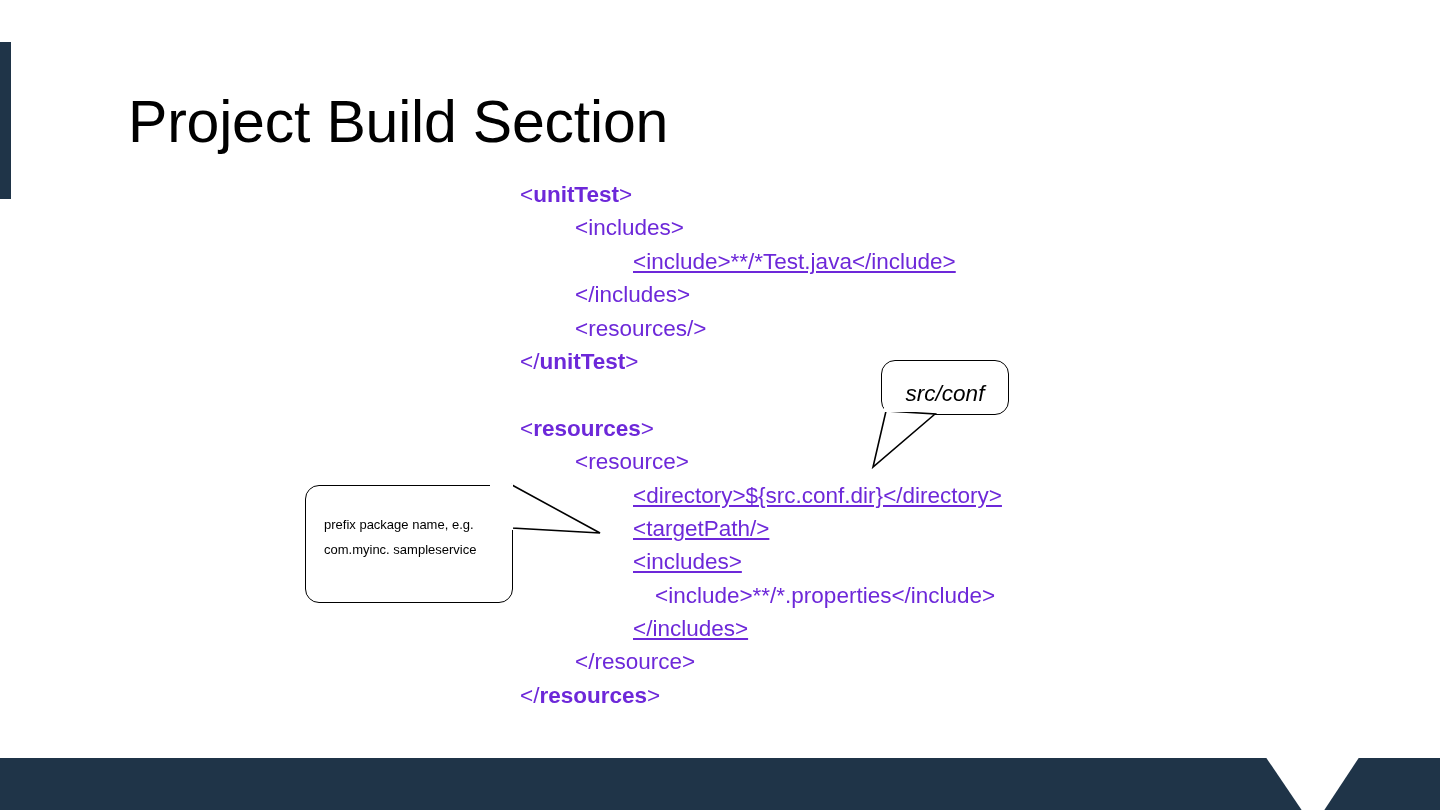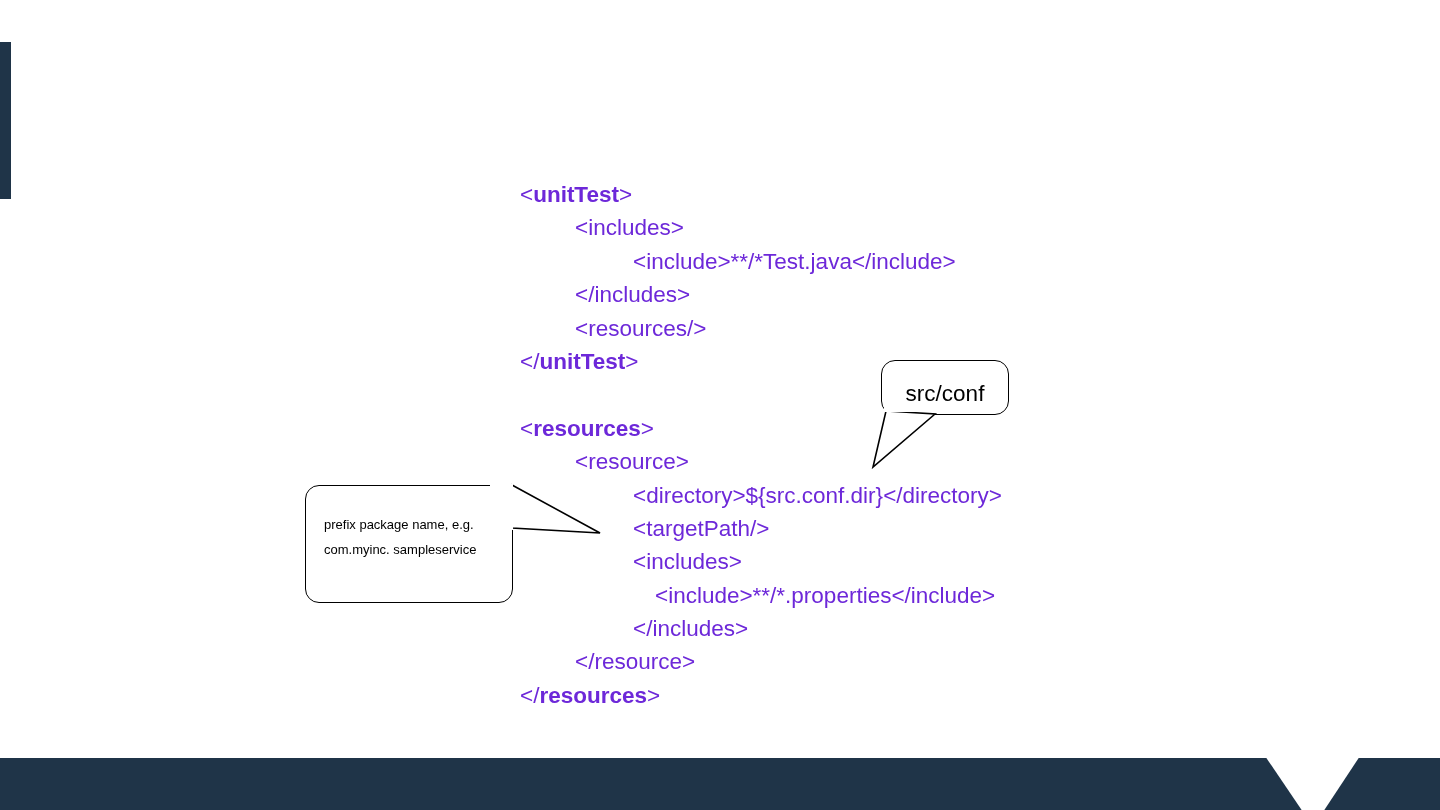--- a/index.html
+++ b/index.html
@@ -66,21 +66,21 @@
     color: #6d28d9;
     white-space: pre;
   }
   .code-line {
     white-space: pre;
     height: 33.4px;
   }
   .code-line.blank { height: 33.4px; }
   .ind0 { padding-left: 0px; }
   .ind1 { padding-left: 55px; }
-  .ind2 { padding-left: 113px; }
+  .ind2 { padding-left: 113px; text-decoration: underline; }
   .ind3 { padding-left: 135px; }
   .tag-strong { font-weight: bold; }
 
   
   .callout {
     position: absolute;
   }
   .callout-box {
     position: absolute;
     border: 1.6px solid #000000;
@@ -125,35 +125,37 @@
     width: 128px;
     height: 55px;
   }
   #callout-srcconf .callout-text {
     left: 896px;
     top: 378px;
     width: 98px;
     font-size: 22.5px;
     line-height: 32px;
     text-align: center;
+    font-style: italic;
   }
   #callout-srcconf .callout-tail {
     left: 860px;
     top: 395px;
     width: 120px;
     height: 90px;
   }
 </style>
 </head>
 <body>
 
 <div id="slide">
 
   <div class="left-accent-bar"></div>
 
+  <div class="slide-title">Project Build Section</div>
 
   <div class="code-block"><div class="code-line ind0"><span>&lt;</span><span class="tag-strong">unitTest</span><span>&gt;</span></div><div class="code-line ind1"><span>&lt;includes&gt;</span></div><div class="code-line ind2"><span>&lt;include&gt;**/*Test.java&lt;/include&gt;</span></div><div class="code-line ind1"><span>&lt;/includes&gt;</span></div><div class="code-line ind1"><span>&lt;resources/&gt;</span></div><div class="code-line ind0"><span>&lt;/</span><span class="tag-strong">unitTest</span><span>&gt;</span></div><div class="code-line ind0 blank">&nbsp;</div><div class="code-line ind0"><span>&lt;</span><span class="tag-strong">resources</span><span>&gt;</span></div><div class="code-line ind1"><span>&lt;resource&gt;</span></div><div class="code-line ind2"><span>&lt;directory&gt;${src.conf.dir}&lt;/directory&gt;</span></div><div class="code-line ind2"><span>&lt;targetPath/&gt;</span></div><div class="code-line ind2"><span>&lt;includes&gt;</span></div><div class="code-line ind3"><span>&lt;include&gt;**/*.properties&lt;/include&gt;</span></div><div class="code-line ind2"><span>&lt;/includes&gt;</span></div><div class="code-line ind1"><span>&lt;/resource&gt;</span></div><div class="code-line ind0"><span>&lt;/</span><span class="tag-strong">resources</span><span>&gt;</span></div></div>
 
   <div class="callout" id="callout-prefix">
     <div class="callout-box"></div>
     <svg class="callout-tail" viewBox="0 0 130 80">
       <polygon points="22,5 110,53 22,48" fill="#ffffff" stroke="#000000" stroke-width="1.6" stroke-linejoin="miter"></polygon>
       <rect x="0" y="4" width="23" height="46" fill="#ffffff" stroke="none"></rect>
     </svg>
     <div class="callout-text">prefix package name, e.g. com.myinc. sampleservice</div>

